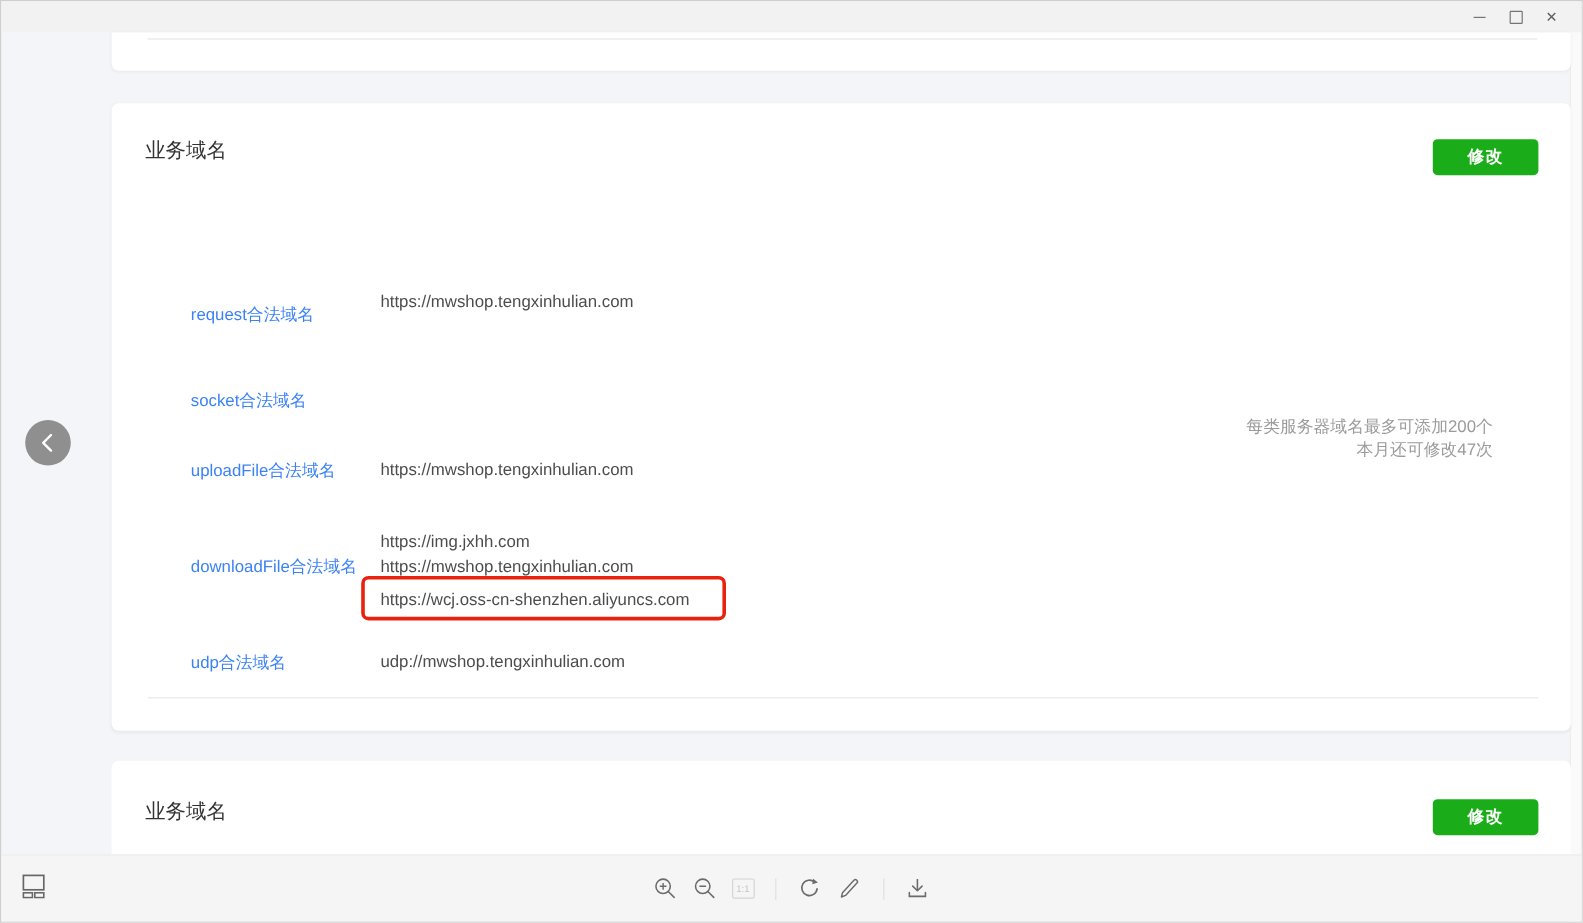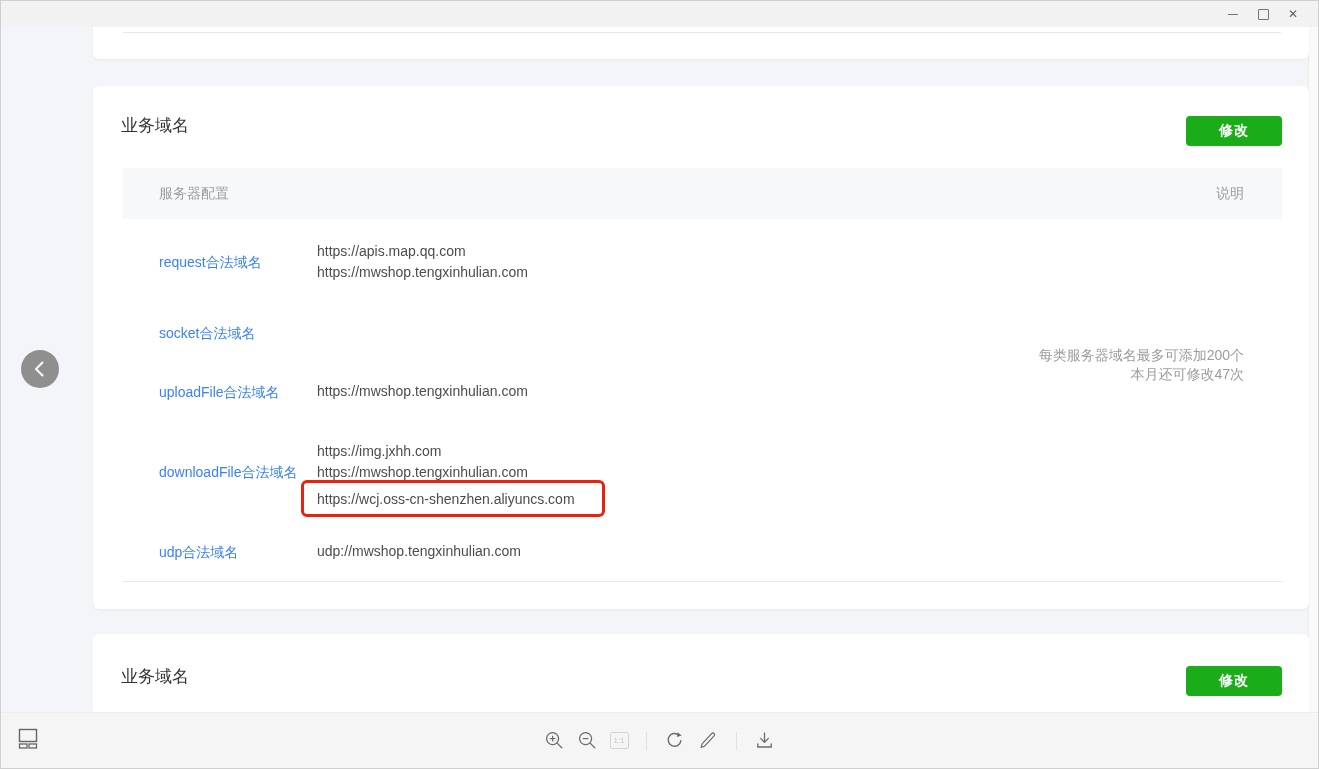--- a/index.html
+++ b/index.html
@@ -20,21 +20,21 @@
   .scrollbar{position:absolute;top:26px;right:0;bottom:0;width:9px;background:#fafafa;border-left:1px solid #ececec;}
   
   .card{position:absolute;left:92px;width:1216px;background:#fff;border-radius:6px;box-shadow:0 1px 3px rgba(0,0,0,.05);}
   .card-top{top:26px;height:32px;border-radius:0 0 6px 6px;}
   .frag-line{position:absolute;top:5px;left:30px;right:28px;border-top:1px solid #e7e7e7;}
   .card-main{top:85px;height:523px;}
   .card-bottom{top:633px;height:78px;border-radius:6px 6px 0 0;box-shadow:none;}
   .card-title{position:absolute;left:28px;font-size:17px;color:#333;}
   .card-main>.card-title{top:28px;}
   .card-bottom>.card-title{top:31px;}
-  .btn-green{position:absolute;right:27px;width:96px;height:30px;border:none;border-radius:4px;
+  .btn-green{position:absolute;right:27px;width:88px;height:30px;border:none;border-radius:4px;
     background:#1aad19;color:#fff;font-size:14px;font-weight:bold;font-family:inherit;
     display:flex;align-items:center;justify-content:center;cursor:pointer;letter-spacing:1px;}
   .card-main>.btn-green{top:30px;}
   .card-bottom>.btn-green{top:32px;}
   
   .table-head{position:absolute;top:82px;left:30px;right:27px;height:51px;background:#f7f8fa;
     display:flex;align-items:center;justify-content:space-between;
     padding:0 38px 0 36px;box-sizing:border-box;font-size:14px;color:#9c9c9c;}
   .row-label{position:absolute;left:66px;font-size:14px;color:#3b82f6;}
   .row-values{position:absolute;left:224px;font-size:14px;color:#4c4c4c;line-height:21px;}
@@ -80,28 +80,23 @@
   <div class="scrollbar"></div>
 
   <div class="card card-top">
     <div class="frag-line"></div>
   </div>
 
   <div class="card card-main">
     <div class="card-title">业务域名</div>
     <button class="btn-green">修改</button>
 
-    <div class="table-head">
-      <span>服务器配置</span>
-      <span>说明</span>
-    </div>
 
     <div class="row-label" style="top:168px;">request合法域名</div>
     <div class="row-values" style="top:155px;">
-      <div>https://apis.map.qq.com</div>
       <div>https://mwshop.tengxinhulian.com</div>
     </div>
 
     <div class="row-label" style="top:239px;">socket合法域名</div>
 
     <div class="row-label" style="top:298px;">uploadFile合法域名</div>
     <div class="row-values" style="top:295px;">
       <div>https://mwshop.tengxinhulian.com</div>
     </div>
 

